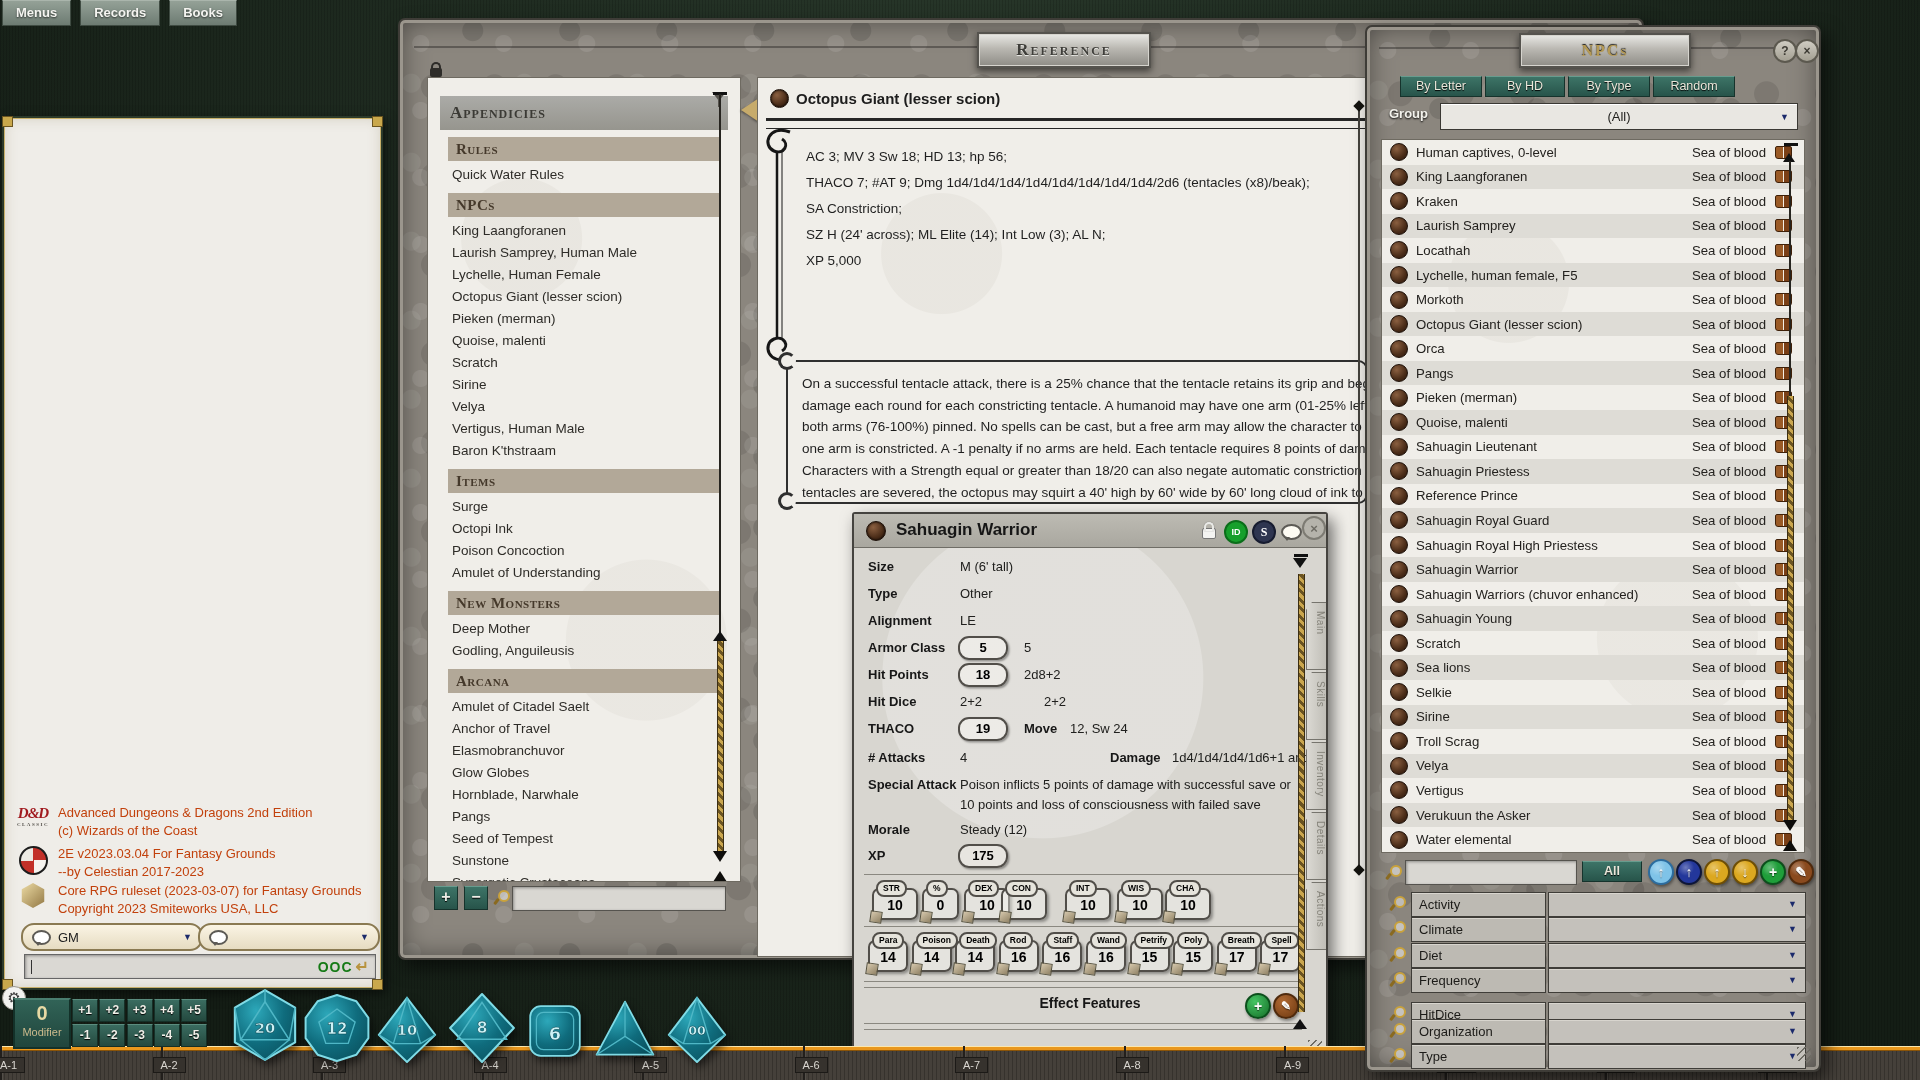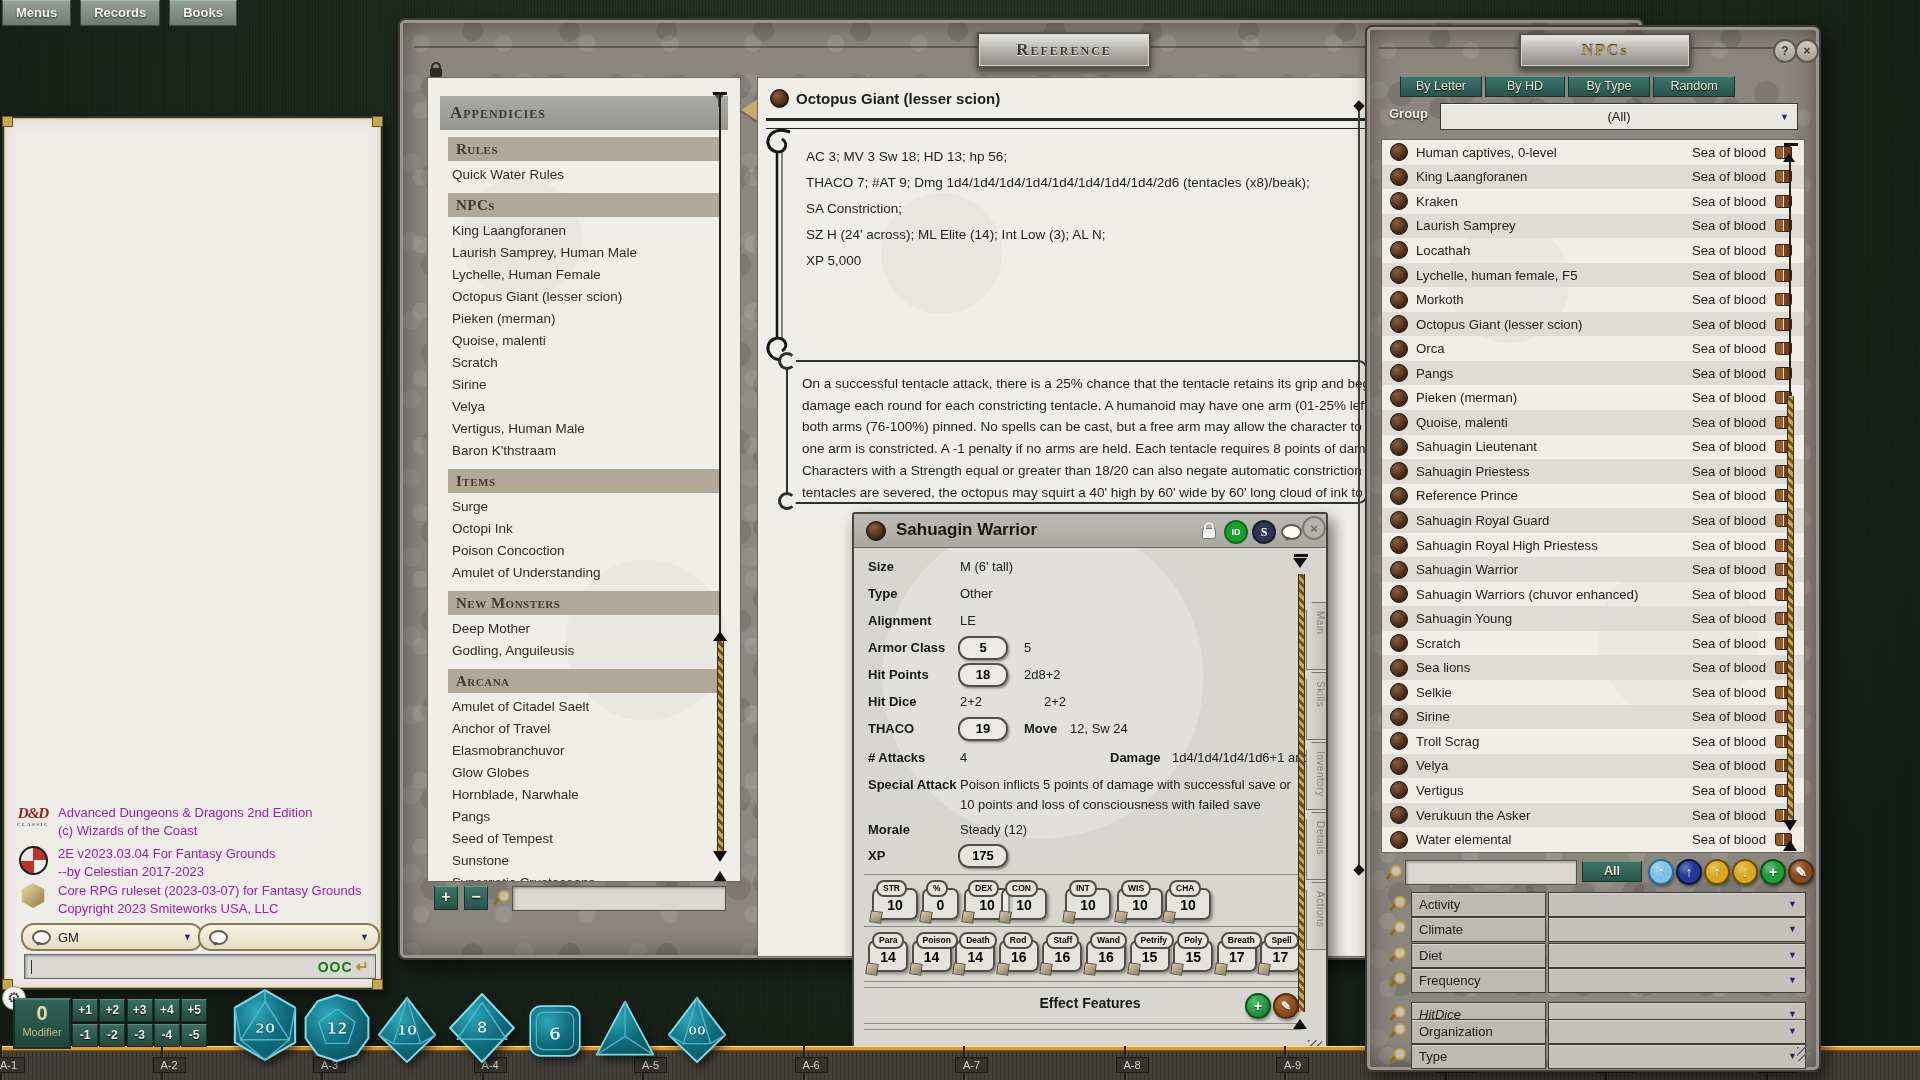--- a/index.html
+++ b/index.html
@@ -39,21 +39,21 @@
     border:1px solid #3f4b42;border-top-color:#aab5ac;color:#f4f4f0;font-weight:bold;font-size:13px;
     line-height:24px;text-shadow:0 1px 2px rgba(0,0,0,.65);}
 
   
   #chat{position:absolute;left:2px;top:116px;width:377px;height:870px;z-index:2;
     background:#efede8;border:2px solid #2c3a2a;
     box-shadow:inset 0 0 0 1px #c8b06a, inset 0 0 14px rgba(110,95,45,.22), 3px 4px 10px rgba(0,0,0,.5);}
   .chatcorner{position:absolute;width:9px;height:9px;background:#c9a84c;border:1px solid #6b5520;}
   .credrow{position:absolute;left:12px;display:flex;gap:8px;align-items:flex-start;width:350px;}
   .credicon{flex:0 0 34px;display:flex;flex-direction:column;align-items:center;padding-top:1px;}
-  .credline{font-size:13px;line-height:17.5px;color:#a21caf;}
+  .credline{font-size:13px;line-height:17.5px;color:#c2410c;}
   .dnd-classic-logo-icon{text-align:center;color:#a01a1f;font-family:"Liberation Serif",serif;font-weight:bold;}
   .dnd-classic-logo-icon::before{content:"D&D";display:block;font-size:15px;font-style:italic;letter-spacing:-1px;}
   .dnd-classic-logo-icon::after{content:"CLASSIC";display:block;font-size:5px;letter-spacing:1.5px;color:#55524c;}
   .adnd-2e-ruleset-icon{width:25px;height:25px;border-radius:50%;border:2px solid #1d1d1d;
     background:conic-gradient(#c23028 0 25%,#f6f4ef 25% 50%,#c23028 50% 75%,#eceae3 75%);}
   .core-rpg-d20-icon{width:25px;height:25px;background:linear-gradient(135deg,#eedda6,#8f7440);
     clip-path:polygon(50% 0,95% 25%,95% 75%,50% 100%,5% 75%,5% 25%);}
   .pill{position:absolute;top:805px;width:160px;height:24px;border-radius:13px;
     background:linear-gradient(180deg,#faf4e4,#e6dcc2);border:2px solid #8a7a52;
     display:flex;align-items:center;gap:7px;padding:0 9px;font-size:13px;color:#222;}
@@ -775,21 +775,21 @@
             <div class="tri">▼</div>
           </div>
         </div>
         <div class="filterrow" style="top: 940.9px;">
           <div class="mag" style="left: 24px; top: 4px; position: absolute;"></div>
           <div class="flabel">Frequency</div>
           <div class="fdrop">
             <div class="tri">▼</div>
           </div>
         </div>
-        <div class="filterrow" style="top: 975px; font-style: italic;">
+        <div class="filterrow" style="top: 975px;">
           <div class="mag" style="left: 24px; top: 4px; position: absolute;"></div>
           <div class="flabel">HitDice</div>
           <div class="fdrop">
             <div class="tri">▼</div>
           </div>
         </div>
         <div class="filterrow" style="top: 991.5px;">
           <div class="mag" style="left: 24px; top: 4px; position: absolute;"></div>
           <div class="flabel">Organization</div>
           <div class="fdrop">

